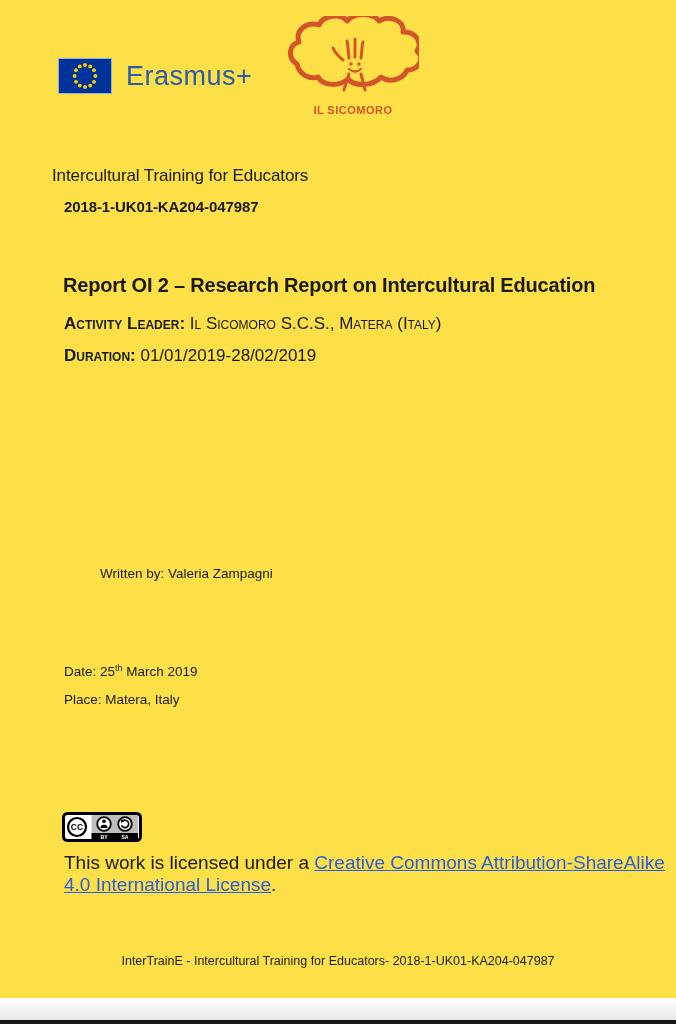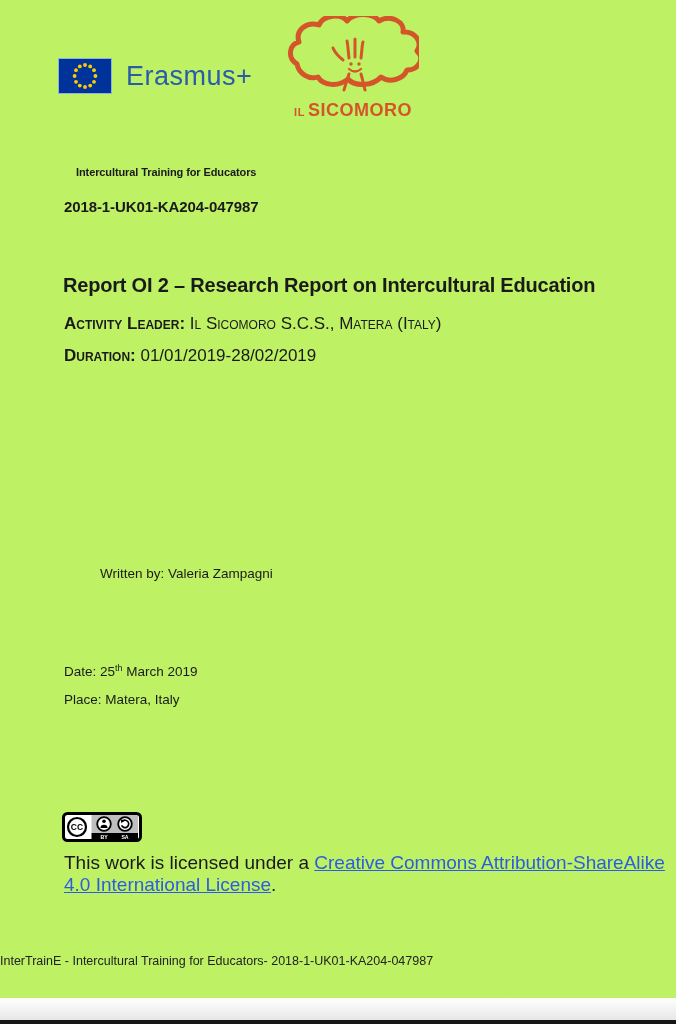--- a/index.html
+++ b/index.html
@@ -1,40 +1,40 @@
 <!DOCTYPE html>
 <html><head>
 <meta charset="utf-8">
 <style>
   * { margin:0; padding:0; box-sizing:border-box; }
   html,body { background:#ffffff; }
   .page {
     position:relative; width:676px; height:1024px; margin:0 auto;
-    background:#bef264; overflow:hidden;
+    background:#fde047; overflow:hidden;
     font-family:"Liberation Sans", sans-serif; color:#1a1a1a;
   }
 
   
   .erasmus-logo { position:absolute; left:58px; top:58px; display:flex; align-items:center; }
   .erasmus-flag { display:block; }
   .erasmus-word { margin-left:14px; font-size:27px; color:#2a5caa; letter-spacing:0.5px; }
 
   .sicomoro-logo { position:absolute; left:287px; top:16px; width:132px; text-align:center; }
   .sicomoro-word { margin-top:2px; color:#d4552a; font-weight:bold; letter-spacing:0.5px; white-space:nowrap; }
   .sicomoro-word .il { font-size:11px; margin-right:3px; }
-  .sicomoro-word .main { font-size:18px; }
+  .sicomoro-word .main { font-size:11px; }
 
   .intertraine-logo { position:absolute; left:452px; top:58px; display:flex; align-items:flex-end; }
   .intertraine-word {
     font-family:"Liberation Serif", serif; font-weight:bold; font-size:30px;
     color:#3d2b72; line-height:0.8; margin-left:0px; letter-spacing:0px;
   }
 
   
-  .program-line { position:absolute; left:76px; top:166px; font-size:11px; font-weight:bold; letter-spacing:-0.1px; }
+  .program-line { position:absolute; left:52px; top:166px; font-size:17px; font-weight:normal; letter-spacing:-0.1px; }
   .code-line    { position:absolute; left:64px; top:198px; font-size:15px; font-weight:bold; letter-spacing:-0.1px; }
 
   
   .report-title { position:absolute; left:63px; top:274px; width:560px; font-size:20px; font-weight:bold; letter-spacing:-0.2px; }
   .leader-line   { position:absolute; left:64px; top:314px; font-size:17px; font-variant:small-caps; }
   .leader-line .lbl { font-weight:bold; }
   .duration-line { position:absolute; left:64px; top:346px; font-size:17px; }
   .duration-line .lbl { font-weight:bold; font-variant:small-caps; }
 
   
@@ -43,21 +43,21 @@
   .date-line    { position:absolute; left:64px; top:664px; font-size:13.5px; }
   .date-line sup { font-size:9px; vertical-align:super; line-height:0; }
   .place-line   { position:absolute; left:64px; top:692px; font-size:13.5px; }
 
   
   .cc-badge { position:absolute; left:62px; top:812px; }
   .license-line { position:absolute; left:64px; top:852px; font-size:19px; }
   .license-link { color:#2b5de0; text-decoration:underline; cursor:pointer; }
 
   
-  .page-footer { position:absolute; left:0; top:954px; width:100%; font-size:12.5px; color:#222; }
+  .page-footer { position:absolute; left:0; top:954px; width:100%; text-align:center; font-size:12.5px; color:#222; }
 
   .bottom-band {
     position:absolute; left:0; bottom:0; width:100%; height:26px;
     background:linear-gradient(#ffffff, #e7e7e7);
     border-bottom:4px solid #161616;
   }
 </style>
 </head>
 <body>
 

